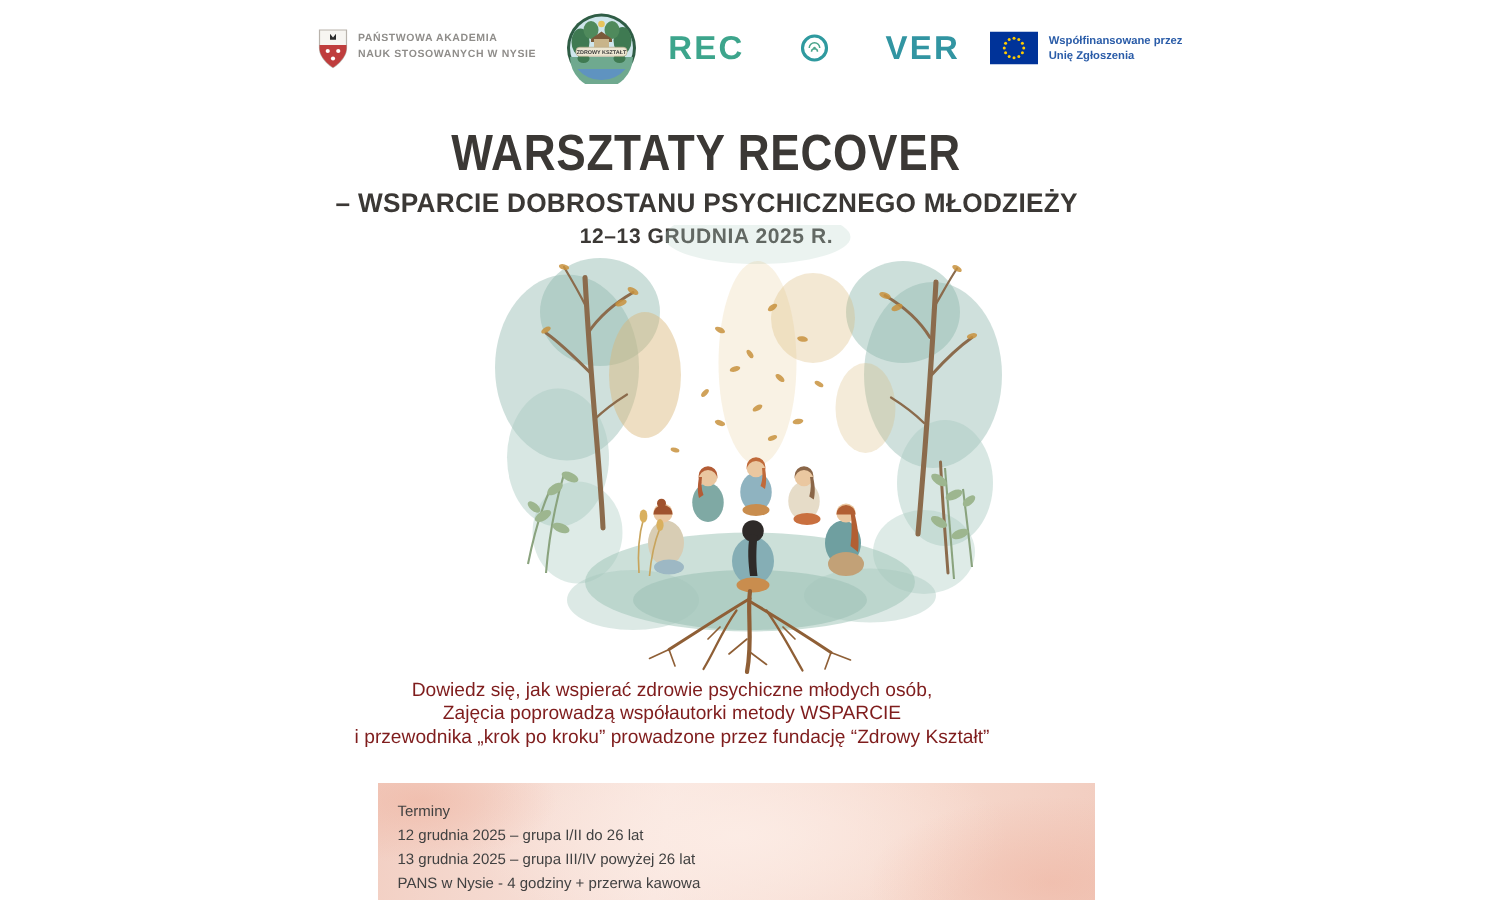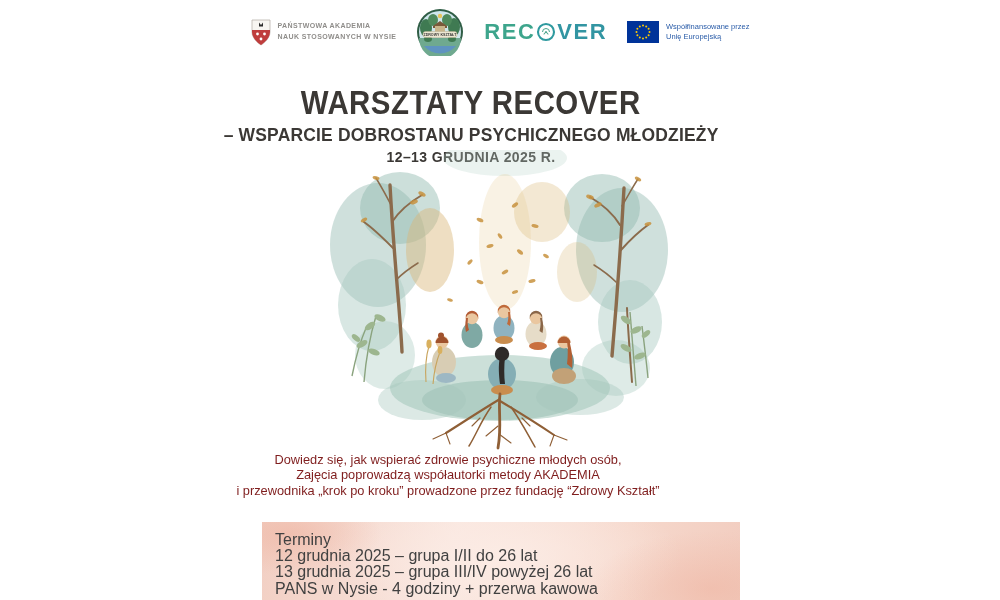--- a/index.html
+++ b/index.html
@@ -11,26 +11,26 @@
   .poster{position:absolute;inset:0;}
 
   
   .header{
     position:absolute;top:8px;left:0;width:1000px;height:48px;
     display:flex;justify-content:center;align-items:center;gap:20px;
   }
   .logo-pans{display:flex;align-items:center;gap:7px;}
   .pans-text{font-size:7px;line-height:1.55;color:#8f8d8a;letter-spacing:.4px;font-weight:bold;}
   .logo-badge{width:48px;height:48px;}
-  .logo-recover{display:flex;align-items:center;font-weight:bold;font-size:22px;letter-spacing:1.5px;}
+  .logo-recover{display:flex;align-items:center;font-weight:bold;font-size:22px;letter-spacing:1.5px;gap:36px;}
   .rec-part1{color:#3da58c;}
   .rec-part2{color:#3295a2;}
   .rec-o{width:20px;height:20px;margin:0 1px;}
   .logo-eu{display:flex;align-items:center;gap:7px;}
-  .eu-text{font-size:7.5px;line-height:1.4;color:#2a5ca8;font-weight:normal;}
+  .eu-text{font-size:7.5px;line-height:1.4;color:#2a5ca8;font-weight:bold;}
 
   
   .title-block{position:absolute;top:84px;left:0;width:942px;text-align:center;color:#3b3835;}
   .title-main{
     font-size:32px;font-weight:bold;letter-spacing:.5px;margin:0;
     display:inline-block;transform:scale(.92,1.06);white-space:nowrap;
   }
   .title-sub{
     font-size:18px;font-weight:bold;letter-spacing:.2px;margin-top:4px;
     display:block;
@@ -42,29 +42,29 @@
   .illustration{position:absolute;left:330px;top:150px;width:340px;height:302px;}
 
   
   .description{
     position:absolute;top:452px;left:0;width:896px;text-align:center;
     font-size:12.8px;line-height:15.3px;color:#7f1d1d;
   }
 
   
   .band{
-    position:absolute;left:262px;top:522px;width:478px;height:78px;
+    position:absolute;left:252px;top:522px;width:478px;height:78px;
     background:
       radial-gradient(130px 60px at 6% 15%, rgba(238,176,156,.55), transparent 70%),
       radial-gradient(170px 80px at 94% 85%, rgba(238,176,156,.5), transparent 72%),
       radial-gradient(220px 90px at 50% 45%, rgba(252,236,229,.95), transparent 82%),
       linear-gradient(100deg,#f2cfc3,#f9e6df 40%,#f6d8cc 75%,#f2cdc0);
     display:flex;justify-content:space-between;
     padding:10px 14px 0 13px;box-sizing:border-box;
-    font-size:16px;line-height:16.2px;color:#414141;
+    font-size:10px;line-height:16.2px;color:#414141;align-items:center;
   }
   .band-left{text-align:left;}
   .band-right{text-align:right;}
 </style>
 </head>
 <body>
 
 <div class="poster">
 
   <div class="header">
@@ -126,21 +126,21 @@
           <circle cx="16" cy="17.5" r="1"></circle>
             <circle cx="12.8" cy="16.6" r="1"></circle>
             <circle cx="10.4" cy="14.2" r="1"></circle>
           <circle cx="9.5" cy="11" r="1"></circle>
             <circle cx="10.4" cy="7.8" r="1"></circle>
             <circle cx="12.8" cy="5.4" r="1"></circle>
         </g>
       </svg>
       <div class="eu-text">
         <div>Współfinansowane przez</div>
-        <div>Unię Europejską</div>
+        <div>Unię Zgłoszenia</div>
       </div>
     </div>
   </div>
 
   <div class="title-block">
     <h1 class="title-main">WARSZTATY RECOVER</h1>
     <div class="title-sub"><span>– WSPARCIE DOBROSTANU PSYCHICZNEGO MŁODZIEŻY</span></div>
     <div class="title-date">12–13 GRUDNIA 2025 R.</div>
   </div>
 
@@ -291,21 +291,21 @@
       </g>
       <g fill="#d9b05e">
         <ellipse cx="99" cy="194" rx="2.6" ry="4.4"></ellipse>
         <ellipse cx="110" cy="200" rx="2.4" ry="4"></ellipse>
       </g>
     </g>
   </svg>
 
   <div class="description">
     <div>Dowiedz się, jak wspierać zdrowie psychiczne młodych osób,</div>
-    <div>Zajęcia poprowadzą współautorki metody AKADEMIA</div>
+    <div>Zajęcia poprowadzą współautorki metody WSPARCIE</div>
     <div>i przewodnika „krok po kroku” prowadzone przez fundację “Zdrowy Kształt”</div>
   </div>
 
   <div class="band">
     <div class="band-left">
       <div>Terminy</div>
       <div>12 grudnia 2025 – grupa I/II do 26 lat</div>
       <div>13 grudnia 2025 – grupa III/IV powyżej 26 lat</div>
       <div>PANS w Nysie - 4 godziny + przerwa kawowa</div>
     </div>

